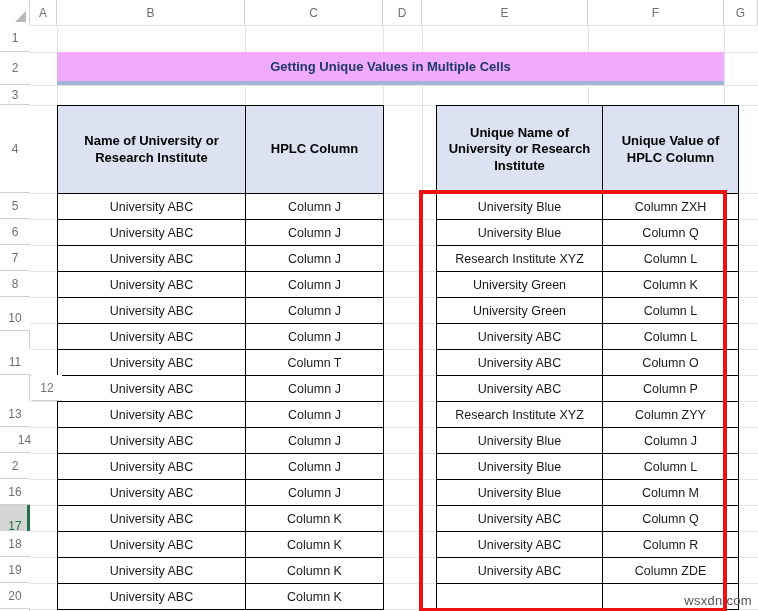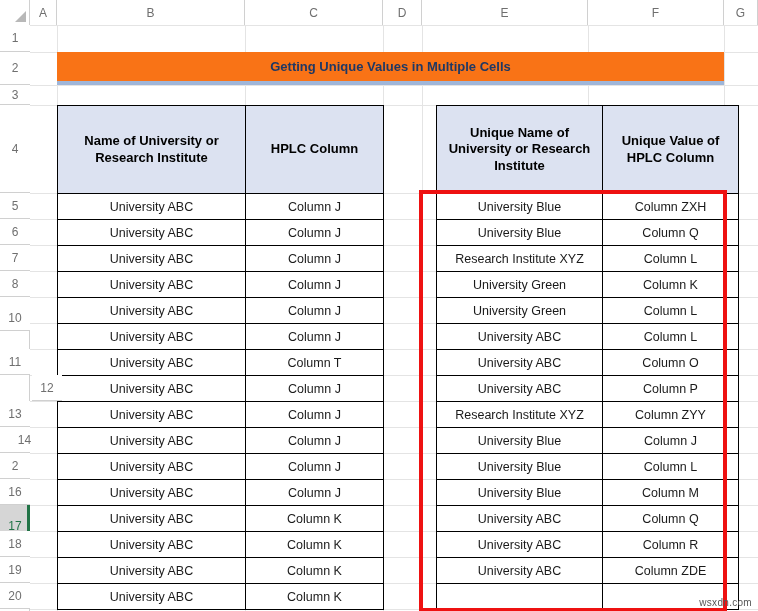--- a/index.html
+++ b/index.html
@@ -81,21 +81,21 @@
     position: absolute; left: 0; right: 0;
     height: 1px; background: #e4e4e4;
   }
 
   
   .title-cell {
     position: absolute;
     display: flex; align-items: center; justify-content: center;
     font-size: 13px; font-weight: bold; color: #1f3864;
     border-bottom: 4px solid #9fb6d9;
-    background: #f97316;
+    background: #f0abfc;
   }
 
   
   .tbl {
     position: absolute;
     border-collapse: collapse;
     background: #ffffff;
     table-layout: fixed;
   }
   .tbl th, .tbl td {
@@ -124,21 +124,21 @@
   .redbox {
     position: absolute;
     border: 4px solid #ee1111;
     pointer-events: none;
     z-index: 5;
   }
 
   .watermark {
     position: absolute;
     right: 6px; bottom: 3px;
-    font-size: 10px;
+    font-size: 13px;
     color: #555555;
     z-index: 8;
     letter-spacing: 0.3px;
   }
 </style>
 </head>
 <body>
 
 <div id="sheet">
 

